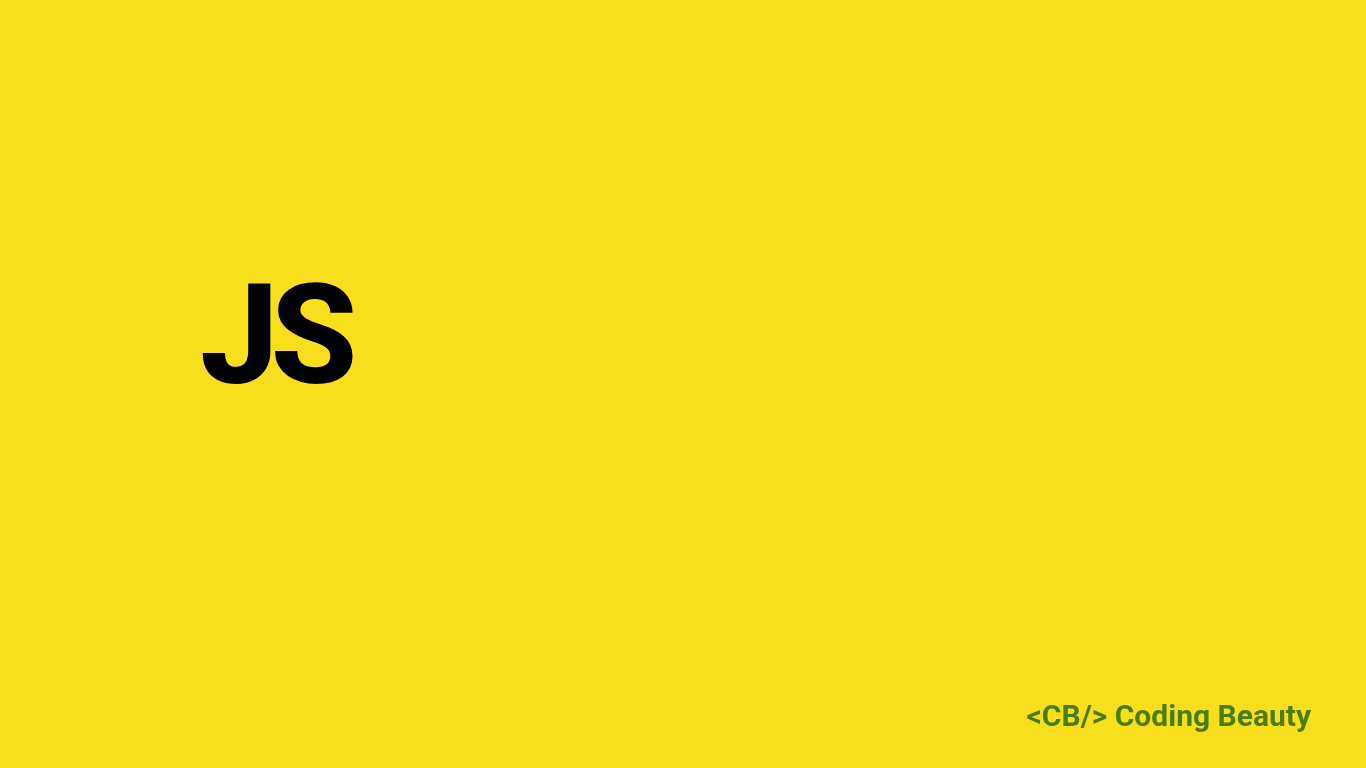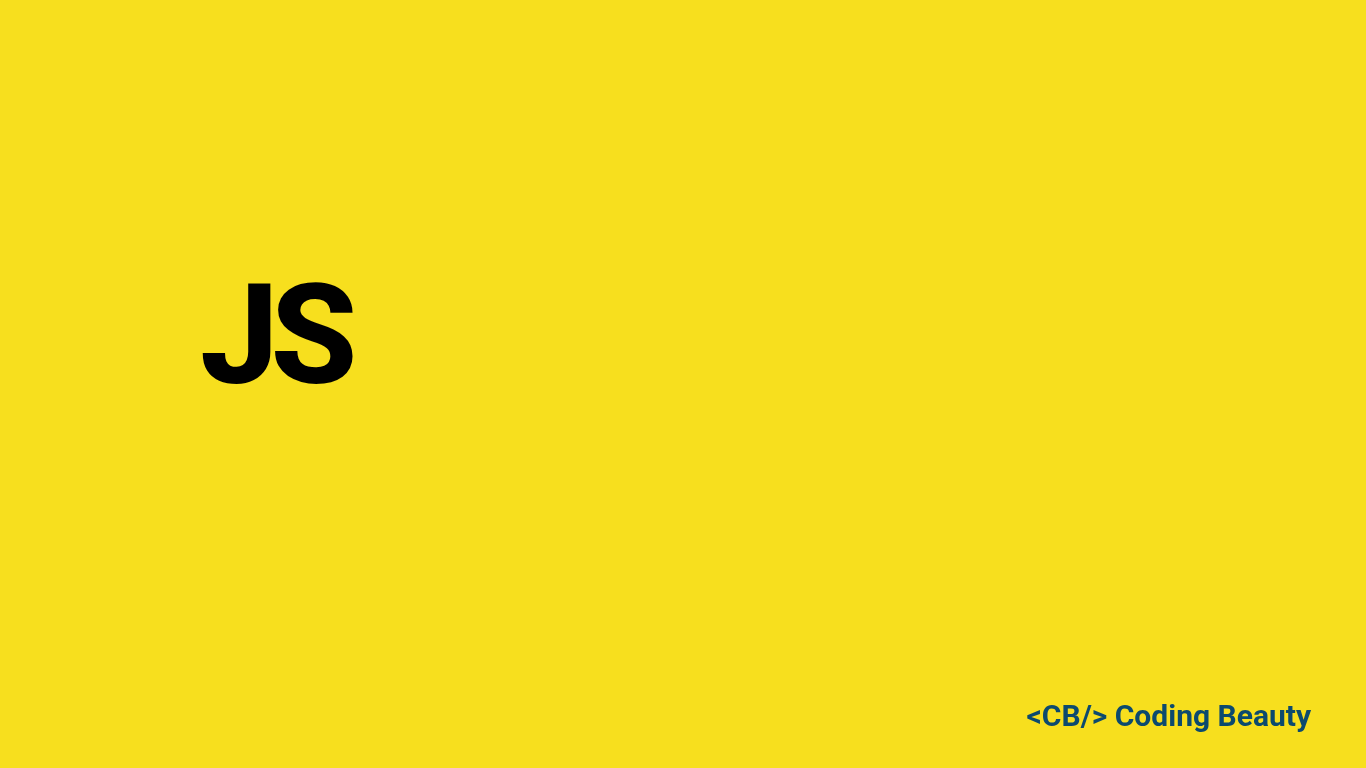--- a/index.html
+++ b/index.html
@@ -36,21 +36,21 @@
       color: #000;
       line-height: 1.3;
       letter-spacing: -0.5px;
     }
     .brand-footer {
       position: absolute;
       bottom: 35px;
       right: 55px;
       font-size: 30px;
       font-weight: 700;
-      color: #0c4a6e;
+      color: #4d7c0f;
       margin-top: 8px;
     }
     .brand-tag {
       font-weight: 700;
     }
   </style>
 </head>
 <body>
 
 <div class="content-row">

